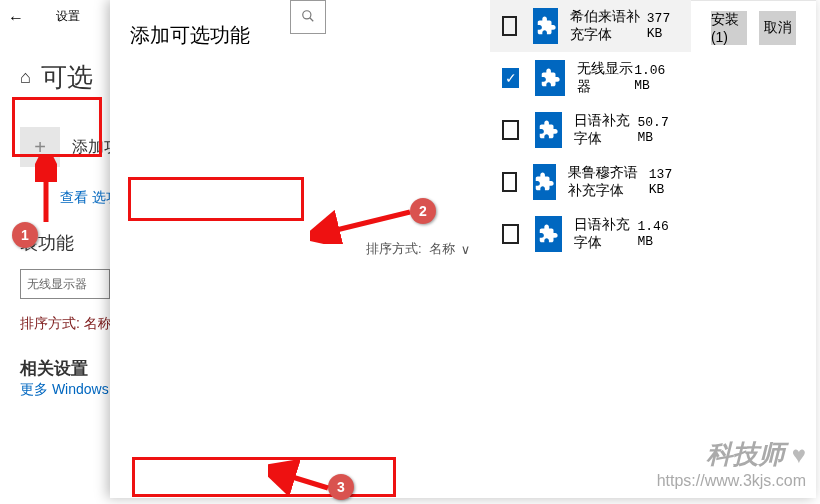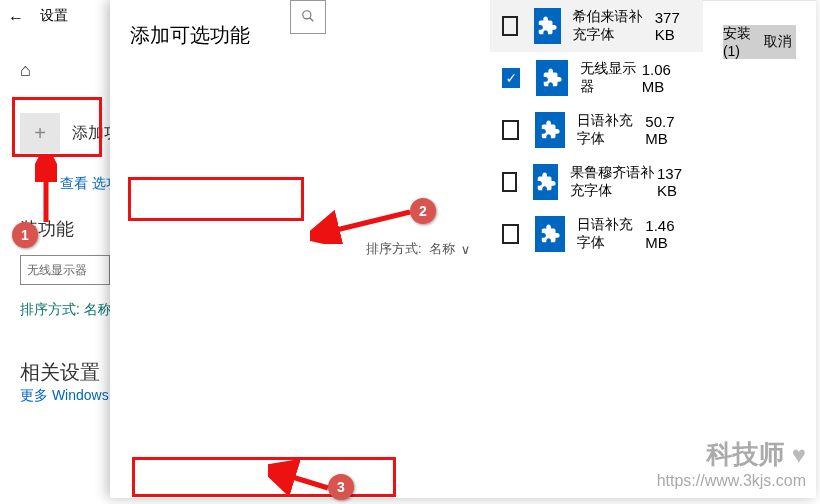--- a/index.html
+++ b/index.html
@@ -1,77 +1,78 @@
 <!DOCTYPE html>
 <html><head>
 <meta charset="utf-8">
 <style>
 * { margin: 0; padding: 0; box-sizing: border-box; font-family: "Microsoft YaHei", "Segoe UI", sans-serif; }
 body { width: 820px; height: 504px; background: #fff; position: relative; overflow: hidden; }
 .titlebar { height: 32px; display: flex; align-items: center; }
 .titlebar .back { width: 32px; text-align: center; font-size: 16px; }
-.titlebar .title { font-size: 14px; margin-left: 8px; }
+.titlebar .title { font-size: 12px; margin-left: 24px; }
 .wincontrols { position: absolute; top: 0; right: 0; display: flex; }
 .wincontrols div { width: 46px; height: 32px; display: flex; align-items: center; justify-content: center; font-size: 14px; }
 .bg-page { position: absolute; left: 0; top: 32px; padding-left: 20px; color: #333; }
 .bg-home { display: flex; align-items: center; gap: 10px; margin-top: 28px; }
 .bg-home .icon { font-size: 18px; }
 .bg-home .h { font-size: 26px; font-weight: 300; }
 .add-btn { margin-top: 32px; display: flex; align-items: center; gap: 12px; }
 .plusbox { width: 40px; height: 40px; background: #e6e6e6; display: flex; align-items: center; justify-content: center; font-size: 20px; color: #888; }
 .link { color: #0067c0; font-size: 14px; margin-top: 22px; display: block; margin-left: 40px; }
 .section-h { margin-top: 24px; font-size: 18px; font-weight: 400; }
 .searchbox-bg { margin-top: 14px; width: 90px; height: 30px; border: 1px solid #888; display: flex; align-items: center; padding: 0 6px; font-size: 12px; color: #666; }
-.sortline { margin-top: 16px; font-size: 14px; color: #0f766e; }
-.related { margin-top: 40px; font-size: 20px; }
+.sortline { margin-top: 16px; font-size: 14px; color: #7f1d1d; }
+.related { margin-top: 24px; font-size: 17px; font-weight: bold; }
 .more { margin-top: 14px; color: #0067c0; font-size: 14px; }
 
 
 .modal { position: absolute; left: 110px; top: 0; right: 4px; bottom: 6px; background: #fff; box-shadow: -3px 0 12px rgba(0,0,0,0.25); display: flex; flex-direction: row; }
 .modal-title { font-size: 20px; padding: 22px 20px 14px; }
 .modal-search { margin: 0 20px; border: 1px solid #999; height: 34px; display: flex; align-items: center; padding: 0 10px; font-size: 13px; color: #777; }
 .modal-search .sicon { margin-left: auto; }
 .modal-sort { padding: 12px 20px; font-size: 13px; color: #555; display: flex; align-items: center; gap: 2px; }
 .list { flex: 1; overflow: hidden; }
 .row { display: flex; align-items: center; height: 52px; padding: 0 12px; }
 .row.hover { background: #f2f2f2; }
 .chk { width: 20px; height: 20px; border: 2px solid #222; display: flex; align-items: center; justify-content: center; }
 .chk.checked { background: #0067c0; border-color: #0067c0; color: #fff; font-size: 14px; }
 .puzzle { width: 36px; height: 36px; background: #0067c0; margin: 0 12px 0 16px; display: flex; align-items: center; justify-content: center; }
 .puzzle svg { width: 22px; height: 22px; fill: #fff; }
 .name { font-size: 14px; }
-.size { margin-left: auto; font-size: 15px; }
-.footer { display: flex; gap: 0; padding: 24px 20px 14px; border-top: 1px solid #e5e5e5; }
+.size { margin-left: auto; font-size: 13px; font-family: Liberation Mono, monospace; }
+.footer { display: flex; gap: 12px; padding: 10px 20px 14px; border-top: 1px solid #e5e5e5; }
 .btn { flex: 1; height: 34px; background: #cfcfcf; display: flex; align-items: center; justify-content: center; font-size: 14px; }
 
 
 .redbox { position: absolute; border: 3px solid #e11; pointer-events: none; }
 .badge { position: absolute; width: 26px; height: 26px; border-radius: 50%; background: #d9534f; color: #fff; display: flex; align-items: center; justify-content: center; font-size: 14px; font-weight: bold; box-shadow: 1px 1px 3px rgba(0,0,0,0.4); }
 .arrow { position: absolute; pointer-events: none; }
 .watermark { position: absolute; right: 14px; bottom: 14px; text-align: right; color: #aaa; }
-.watermark .big { font-size: 26px; font-weight: bold; }
+.watermark .big { font-size: 26px; font-weight: bold; font-style: italic; }
 .watermark .url { font-size: 16px; text-align: right; }
 .heart { font-size: 24px; color: #bbb; }
 </style>
 </head>
 <body>
 
 <div class="titlebar">
   <div class="back">←</div>
   <div class="title">设置</div>
 </div>
 <div class="wincontrols">
   <div>—</div>
   <div>▢</div>
   <div>✕</div>
 </div>
 
 <div class="bg-page">
   <div class="bg-home">
     <span class="icon">⌂</span>
+    <span class="h">可选</span>
   </div>
   <div class="add-btn">
     <div class="plusbox">+</div>
     <span>添加功</span>
   </div>
   <a class="link">查看   选功能历</a>
   <div class="section-h">装功能</div>
   <div class="searchbox-bg">
     <span>无线显示器</span>
   </div>

